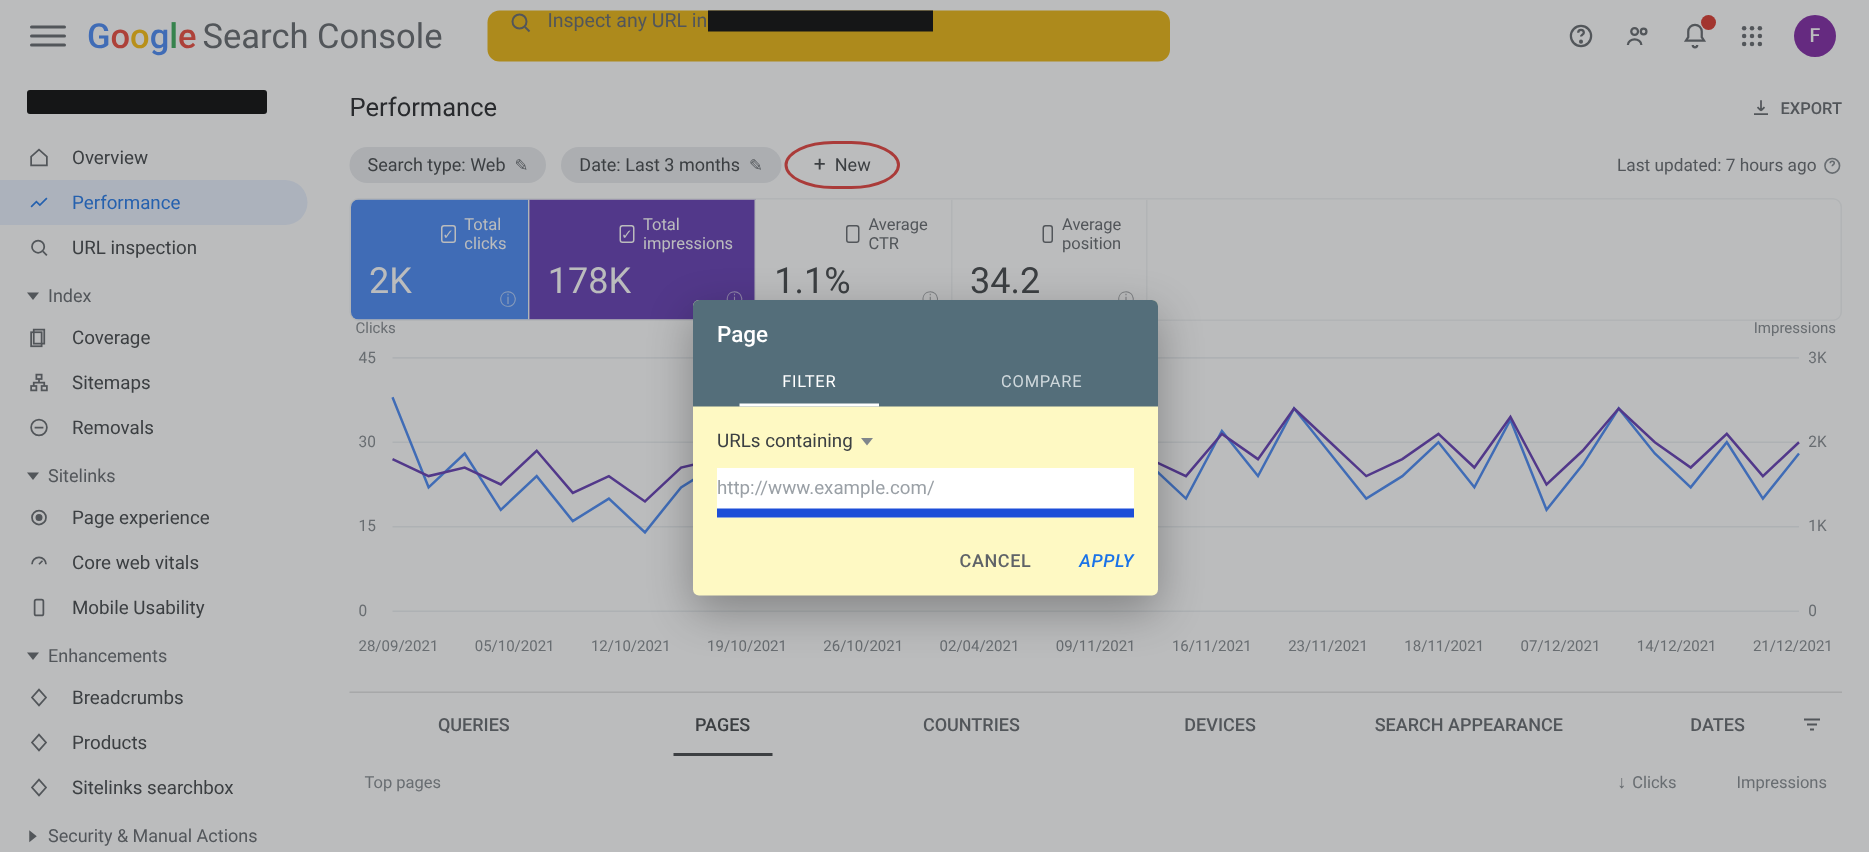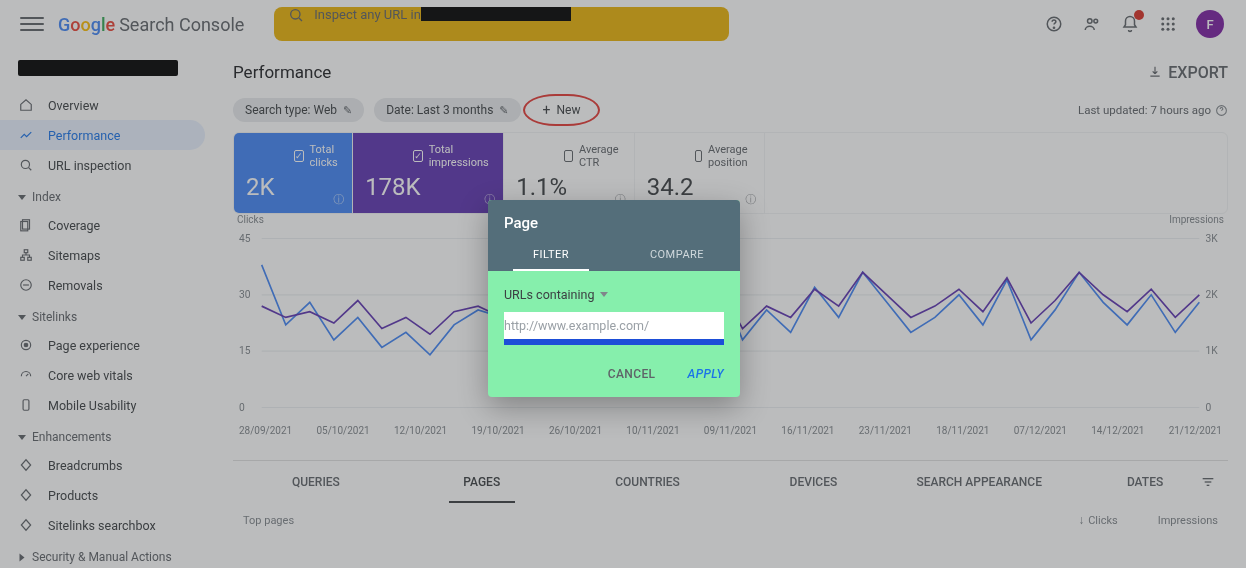--- a/index.html
+++ b/index.html
@@ -3,21 +3,21 @@
 <meta charset="utf-8">
 <style>
   * { box-sizing: border-box; margin: 0; padding: 0; font-family: Roboto, Arial, sans-serif; }
   body { background: #fff; color: #3c4043; font-size: 13px; overflow: hidden; }
 
   .app { width: 1246px; height: 568px; position: relative; background: #fff; }
 
   .topbar { height: 48px; display: flex; align-items: center; padding: 0 10px; }
   .hamburger { width: 24px; height: 24px; display: flex; flex-direction: column; justify-content: center; gap: 4px; cursor: pointer; margin: 0 10px; }
   .hamburger span { display: block; height: 2px; background: #5f6368; border-radius: 1px; }
-  .logo { display: flex; align-items: baseline; gap: 4px; font-size: 18px; margin-left: 4px; }
+  .logo { display: flex; align-items: baseline; gap: 4px; font-size: 23px; margin-left: 4px; }
   .logo .g b { font-weight: 500; }
   .g1{color:#4285F4}.g2{color:#EA4335}.g3{color:#FBBC05}.g4{color:#4285F4}.g5{color:#34A853}.g6{color:#EA4335}
   .logo .sub { color:#5f6368; font-weight:400; }
   .searchbox { flex: 0 0 455px; margin-left: 30px; height: 34px; background:#eab308; border-radius: 8px; display:flex; padding:0 14px; color:#5f6368; }
   .searchbox .redact { display:inline-block; width:150px; height:14px; background:#000; margin-left:0; }
   .topright { margin-left:auto; display:flex; align-items:center; gap:18px; padding-right:12px; }
   .icon-btn { width:20px; height:20px; display:flex; align-items:center; justify-content:center; color:#5f6368; position:relative; }
   .badge { position:absolute; top:-4px; right:-4px; background:#d93025; color:#fff; font-size:8px; width:10px; height:10px; border-radius:50%; display:flex; align-items:center; justify-content:center; }
   .avatar { width:28px; height:28px; border-radius:50%; background:#7b1fa2; color:#fff; display:flex; align-items:center; justify-content:center; font-size:13px; font-weight:500; }
 
@@ -28,21 +28,21 @@
   .nav-group-label { color:#5f6368; font-size:12px; padding: 10px 18px 6px; display:flex; align-items:center; gap:6px; }
   .nav-item { display:flex; align-items:center; gap:14px; padding: 7px 18px; border-radius: 0 18px 18px 0; margin-right:10px; cursor:pointer; color:#3c4043;text-align:right; }
   .nav-item.active { background:#e8f0fe; color:#1a73e8; }
   .nav-item .ico { width:16px; height:16px; display:flex; align-items:center; justify-content:center; color:#5f6368; }
   .nav-item.active .ico { color:#1a73e8; }
   .caret { width:0; height:0; border-left:4px solid transparent; border-right:4px solid transparent; border-top:5px solid #5f6368; }
 
   .main { flex:1; padding: 0 18px; overflow:hidden; position:relative; }
   .page-title-row { display:flex; align-items:center; padding: 14px 0; }
   .page-title { font-size:17px; color:#202124; font-weight:400; }
-  .export { margin-left:auto; display:flex; align-items:center; gap:6px; color:#5f6368; font-size:16px; font-weight:500; cursor:pointer; }
+  .export { margin-left:auto; display:flex; align-items:center; gap:6px; color:#5f6368; font-size:11px; font-weight:500; cursor:pointer; }
 
   .chips-row { display:flex; align-items:center; gap:10px; padding: 2px 0 10px; }
   .chip { background:#e8eaed; border-radius:16px; padding:5px 12px; font-size:12px; color:#3c4043; display:flex; align-items:center; gap:6px; cursor:pointer; }
   .chip.new { background:transparent; border:none; position:relative; }
   .new-oval { position:absolute; inset:-4px -8px; border:2px solid #e53935; border-radius:50%/60%; pointer-events:none; }
   .plus { font-size:14px; line-height:1; }
   .pencil { font-size:11px; color:#5f6368; }
   .last-updated { margin-left:auto; font-size:11.5px; color:#5f6368; display:flex; align-items:center; gap:4px; }
 
   .metrics { display:flex; border-radius:6px; overflow:hidden; border:1px solid #f1f3f4; }
@@ -68,21 +68,21 @@
   .tab.active { color:#3c4043; }
   .tab.active::after { content:""; position:absolute; left:30%; right:30%; bottom:0; height:2px; background:#3c4043; }
   .filter-icon { position:absolute; right:12px; top:14px; color:#5f6368; }
 
   .table-head { display:flex; align-items:center; padding: 10px 10px 0; font-size:11px; color:#80868b; }
   .table-head .th-pages { flex:1; }
   .th-clicks { display:flex; align-items:center; gap:4px; margin-right:40px; }
 
   
   .overlay { position:absolute; inset:0; background:rgba(60,64,67,0.35); z-index:20; }
-  .modal { position:absolute; z-index:30; top:200px; left:488px; width:252px; background:#86efac; border-radius:4px; box-shadow:0 10px 30px rgba(0,0,0,.3); overflow:hidden; }
+  .modal { position:absolute; z-index:30; top:200px; left:462px; width:310px; background:#fef9c3; border-radius:4px; box-shadow:0 10px 30px rgba(0,0,0,.3); overflow:hidden; }
   .modal-head { background:#546e7a; color:#fff; }
   .modal-title { padding:14px 16px 6px; font-size:15px; font-weight:500; }
   .modal-tabs { display:flex; }
   .mtab { flex:1; text-align:center; padding:10px 0; font-size:11px; letter-spacing:.5px; color:#cfd8dc; cursor:pointer; position:relative; }
   .mtab.active { color:#fff; }
   .mtab.active::after { content:""; position:absolute; left:20%; right:20%; bottom:0; height:2px; background:#fff; }
   .modal-body { padding:14px 16px 6px; }
   .select { display:flex; align-items:center; gap:6px; font-size:12.5px; color:#3c4043; cursor:pointer; padding:2px 0 10px; }
   .select .caret { border-top-color:#80868b; }
   .minput { width:100%; border:none; border-bottom:6px solid #1d4ed8; padding:6px 0; font-size:12.5px; color:#3c4043; outline:none; }
@@ -388,21 +388,21 @@
             </g>
           <path id="clicks-path" class="line-clicks" d="M24.0 34.9 L47.4 91.8 L70.8 70.4 L94.2 106.0 L117.5 84.7 L140.9 113.1 L164.3 98.9 L187.7 120.2 L211.1 91.8 L234.5 77.6 L257.8 84.7 L281.2 63.3 L304.6 98.9 L328.0 77.6 L351.4 106.0 L374.8 91.8 L398.2 127.3 L421.5 84.7 L444.9 63.3 L468.3 49.1 L491.7 106.0 L515.1 77.6 L538.5 98.9 L561.8 56.2 L585.2 84.7 L608.6 42.0 L632.0 70.4 L655.4 98.9 L678.8 84.7 L702.2 63.3 L725.5 91.8 L748.9 49.1 L772.3 106.0 L795.7 77.6 L819.1 42.0 L842.5 70.4 L865.8 91.8 L889.2 63.3 L912.6 98.9 L936.0 70.4 "></path>
           <path id="impr-path" class="line-impr" d="M24.0 74.0 L47.4 84.7 L70.8 79.3 L94.2 90.0 L117.5 68.7 L140.9 95.3 L164.3 84.7 L187.7 100.7 L211.1 79.3 L234.5 74.0 L257.8 84.7 L281.2 68.7 L304.6 90.0 L328.0 74.0 L351.4 95.3 L374.8 79.3 L398.2 106.0 L421.5 74.0 L444.9 63.3 L468.3 52.7 L491.7 95.3 L515.1 74.0 L538.5 84.7 L561.8 58.0 L585.2 74.0 L608.6 42.0 L632.0 63.3 L655.4 84.7 L678.8 74.0 L702.2 58.0 L725.5 79.3 L748.9 47.3 L772.3 90.0 L795.7 68.7 L819.1 42.0 L842.5 63.3 L865.8 79.3 L889.2 58.0 L912.6 84.7 L936.0 63.3 "></path>
         </svg>
         <div class="xaxis" id="xaxis">
             <span>28/09/2021</span>
             <span>05/10/2021</span>
             <span>12/10/2021</span>
             <span>19/10/2021</span>
             <span>26/10/2021</span>
-            <span>10/11/2021</span>
+            <span>02/04/2021</span>
             <span>09/11/2021</span>
             <span>16/11/2021</span>
             <span>23/11/2021</span>
             <span>18/11/2021</span>
             <span>07/12/2021</span>
             <span>14/12/2021</span>
             <span>21/12/2021</span>
           </div>
       </div>
 

